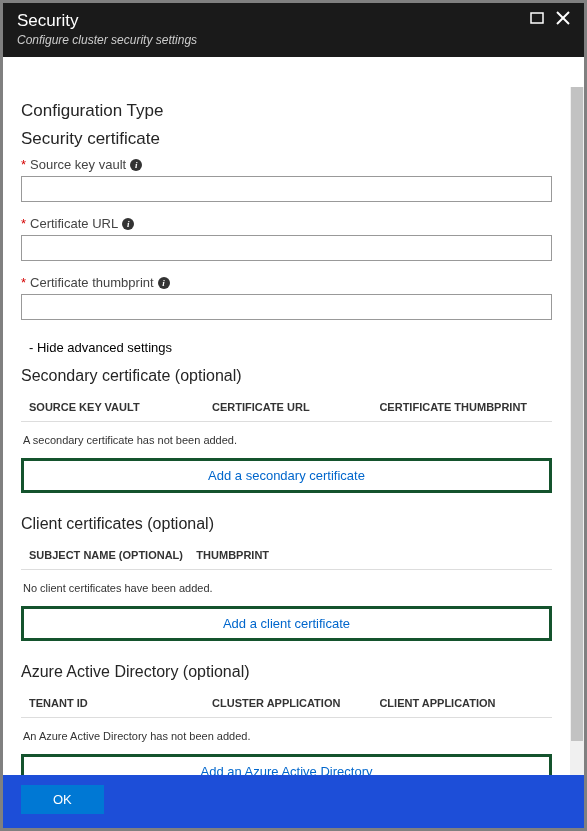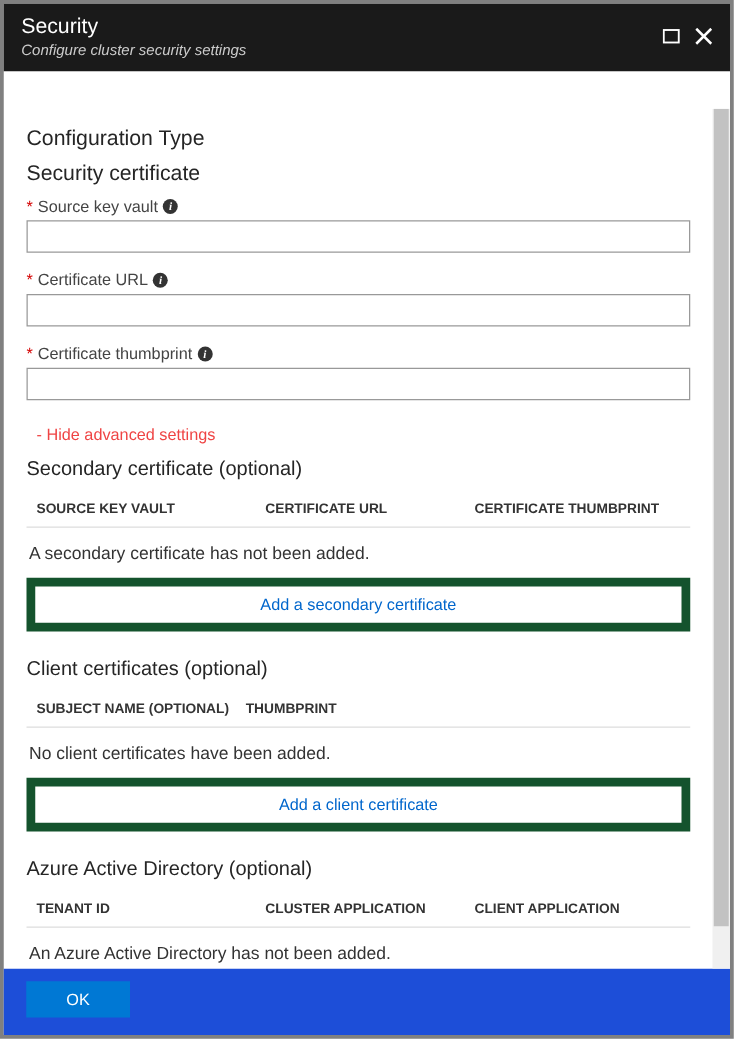--- a/index.html
+++ b/index.html
@@ -24,21 +24,21 @@
       background: #fff;
       display: flex;
       flex-direction: column;
     }
     .titlebar {
       background: #1a1a1a;
       color: #fff;
       padding: 8px 14px 10px 14px;
       display: flex;
       justify-content: space-between;
-      align-items: center;
+      align-items: flex-start;
     }
     .titlebar-left {
       display: flex;
       flex-direction: column;
     }
     .titlebar-title {
       font-size: 17px;
       font-weight: 400;
     }
     .titlebar-subtitle {
@@ -159,21 +159,21 @@
       cursor: pointer;
     }
     .text-input {
       width: 100%;
       height: 26px;
       border: 1px solid #999;
       padding: 2px 6px;
       font-size: 13px;
     }
     .link-toggle {
-      color: #ef4444;
+      color: #000000;
       font-size: 13px;
       cursor: pointer;
       margin: 6px 0 8px 8px;
       display: inline-block;
     }
     .sub-heading {
       font-size: 16px;
       font-weight: 400;
       color: #252525;
       margin-bottom: 10px;
@@ -187,27 +187,27 @@
     .table-header-col {
       font-size: 11px;
       font-weight: 700;
       color: #333;
       text-transform: uppercase;
     }
     .col-a { flex: 0 0 35%; }
     .col-b { flex: 0 0 32%; }
     .col-c { flex: 1; }
     .empty-row {
-      font-size: 14px;
+      font-size: 11px;
       color: #333;
       padding: 12px 0 12px 2px;
     }
     .add-button {
       width: 100%;
-      border: 7px solid #14532d;
+      border: 3px solid #14532d;
       background: #fff;
       color: #0066cc;
       font-size: 13px;
       padding: 7px 0;
       text-align: center;
       cursor: pointer;
       margin-bottom: 22px;
     }
     .footer {
       padding: 10px 18px 14px 18px;

